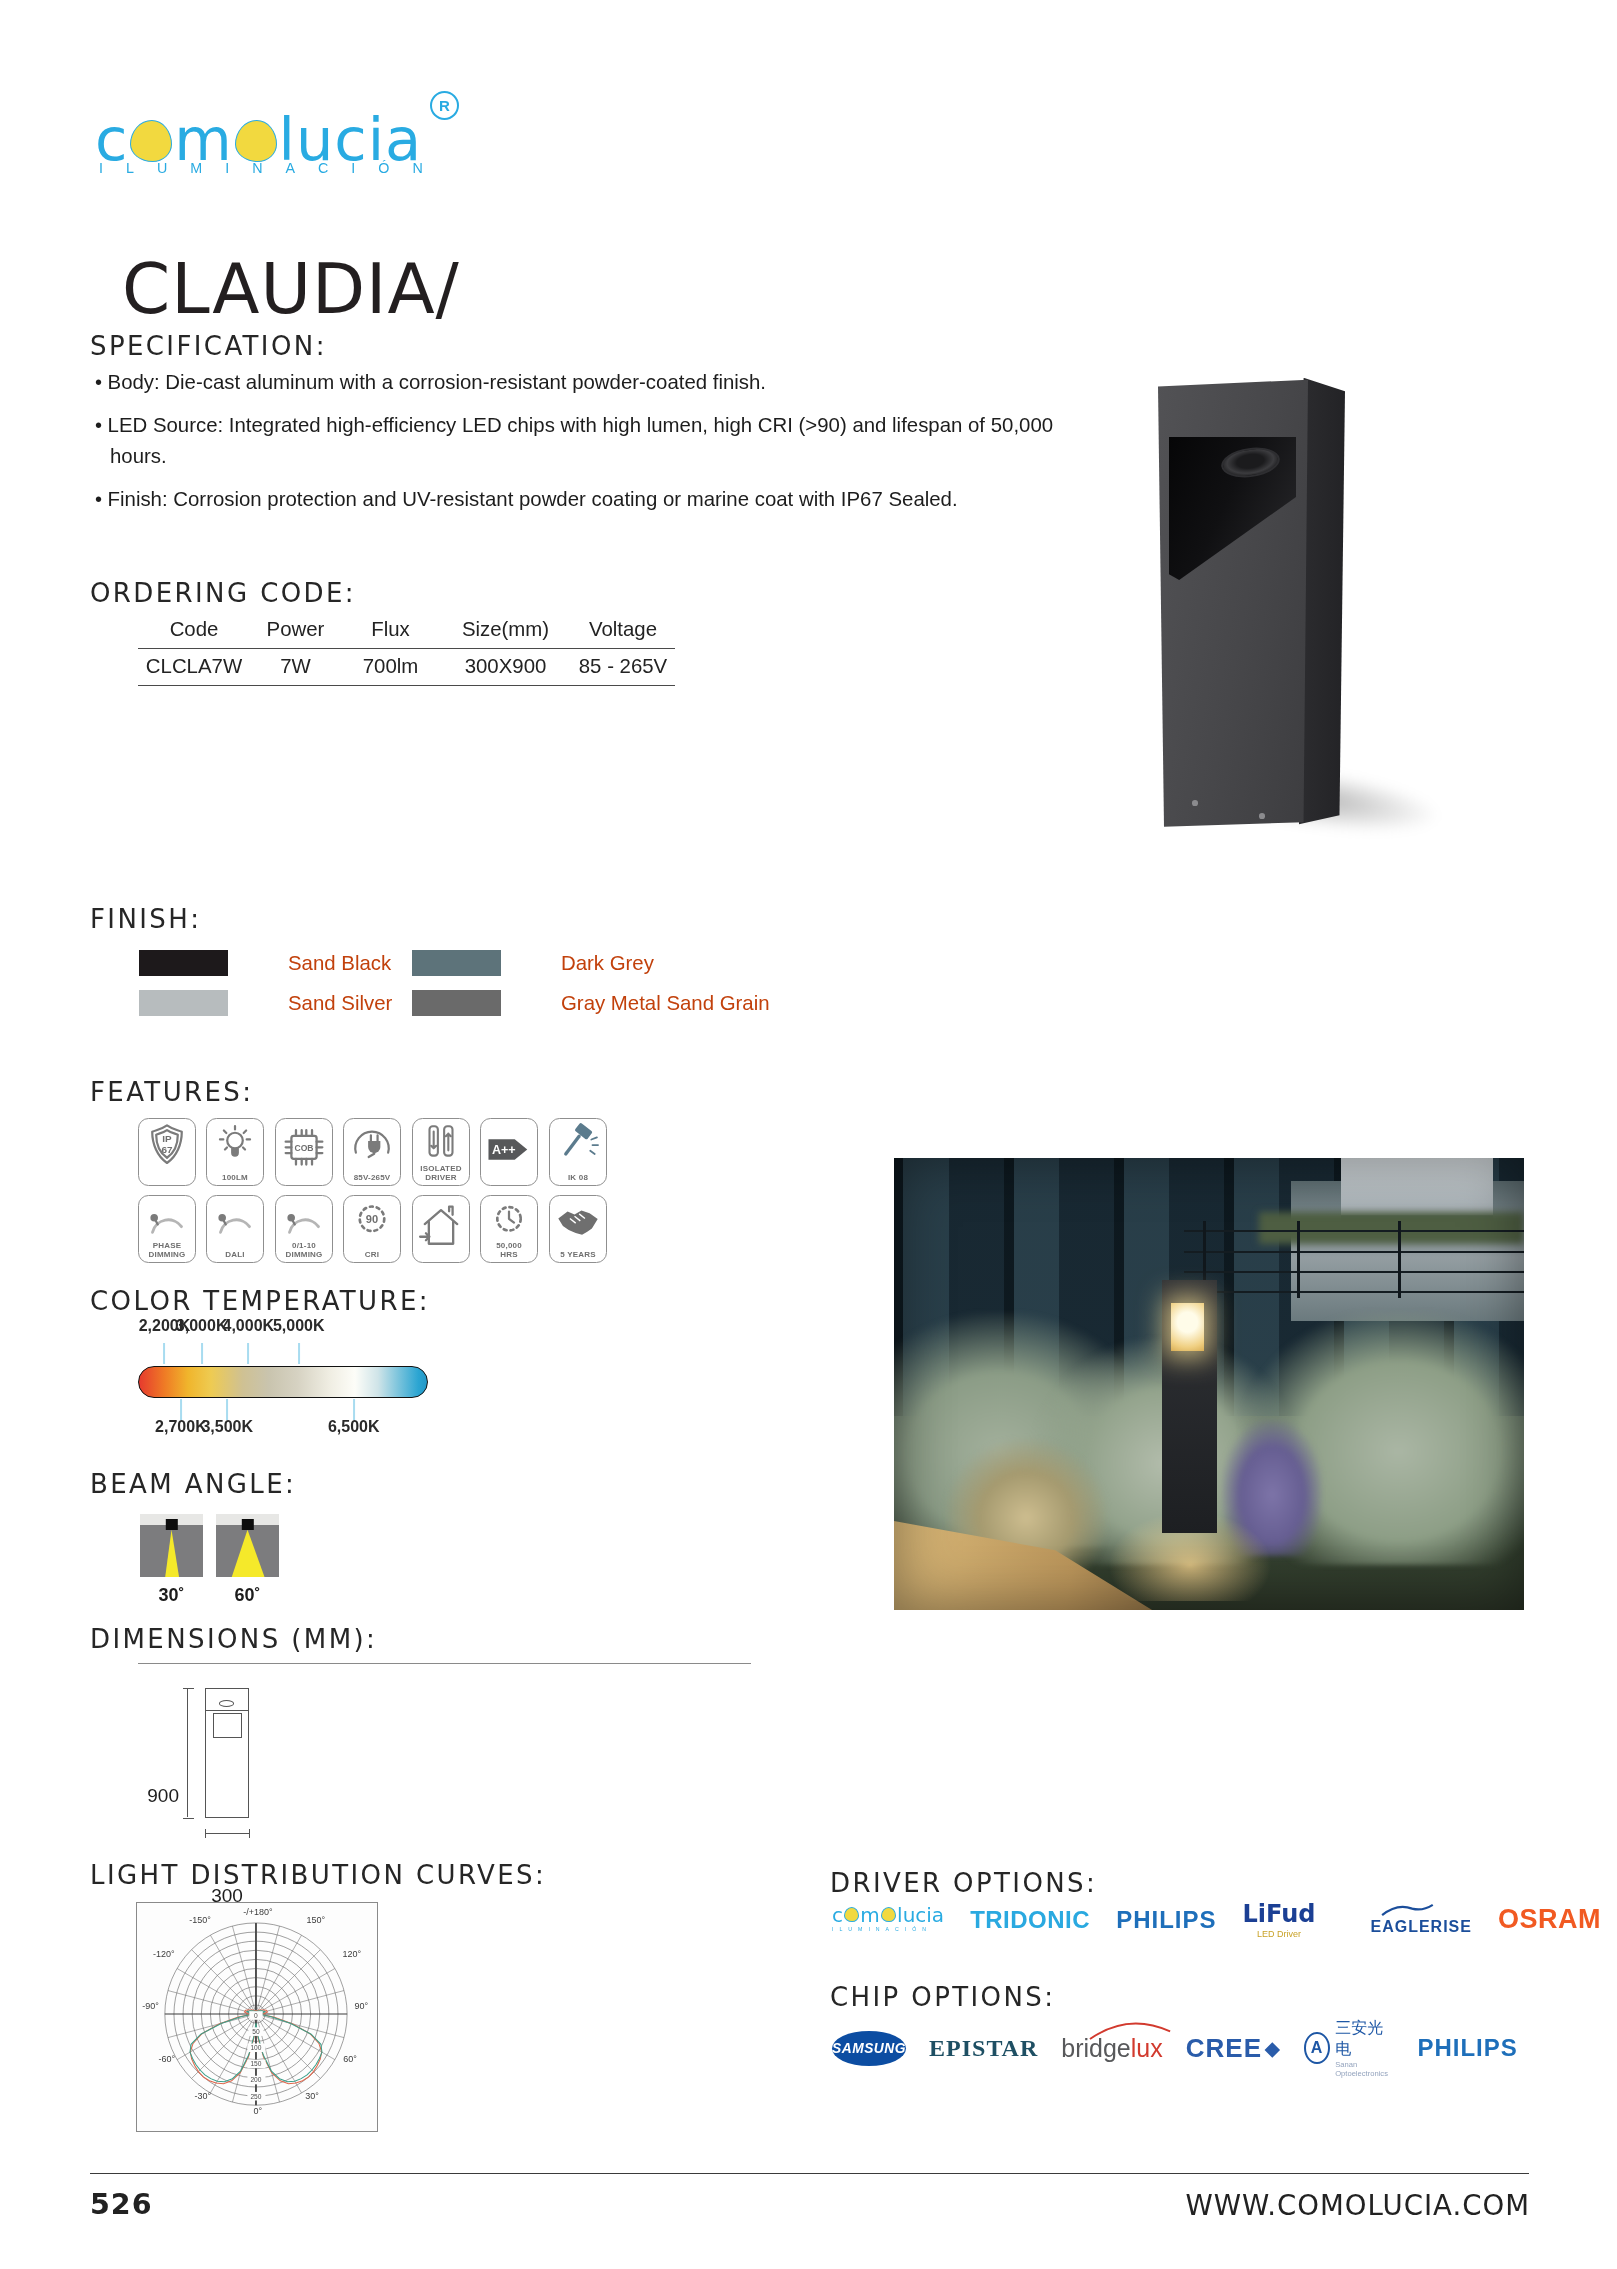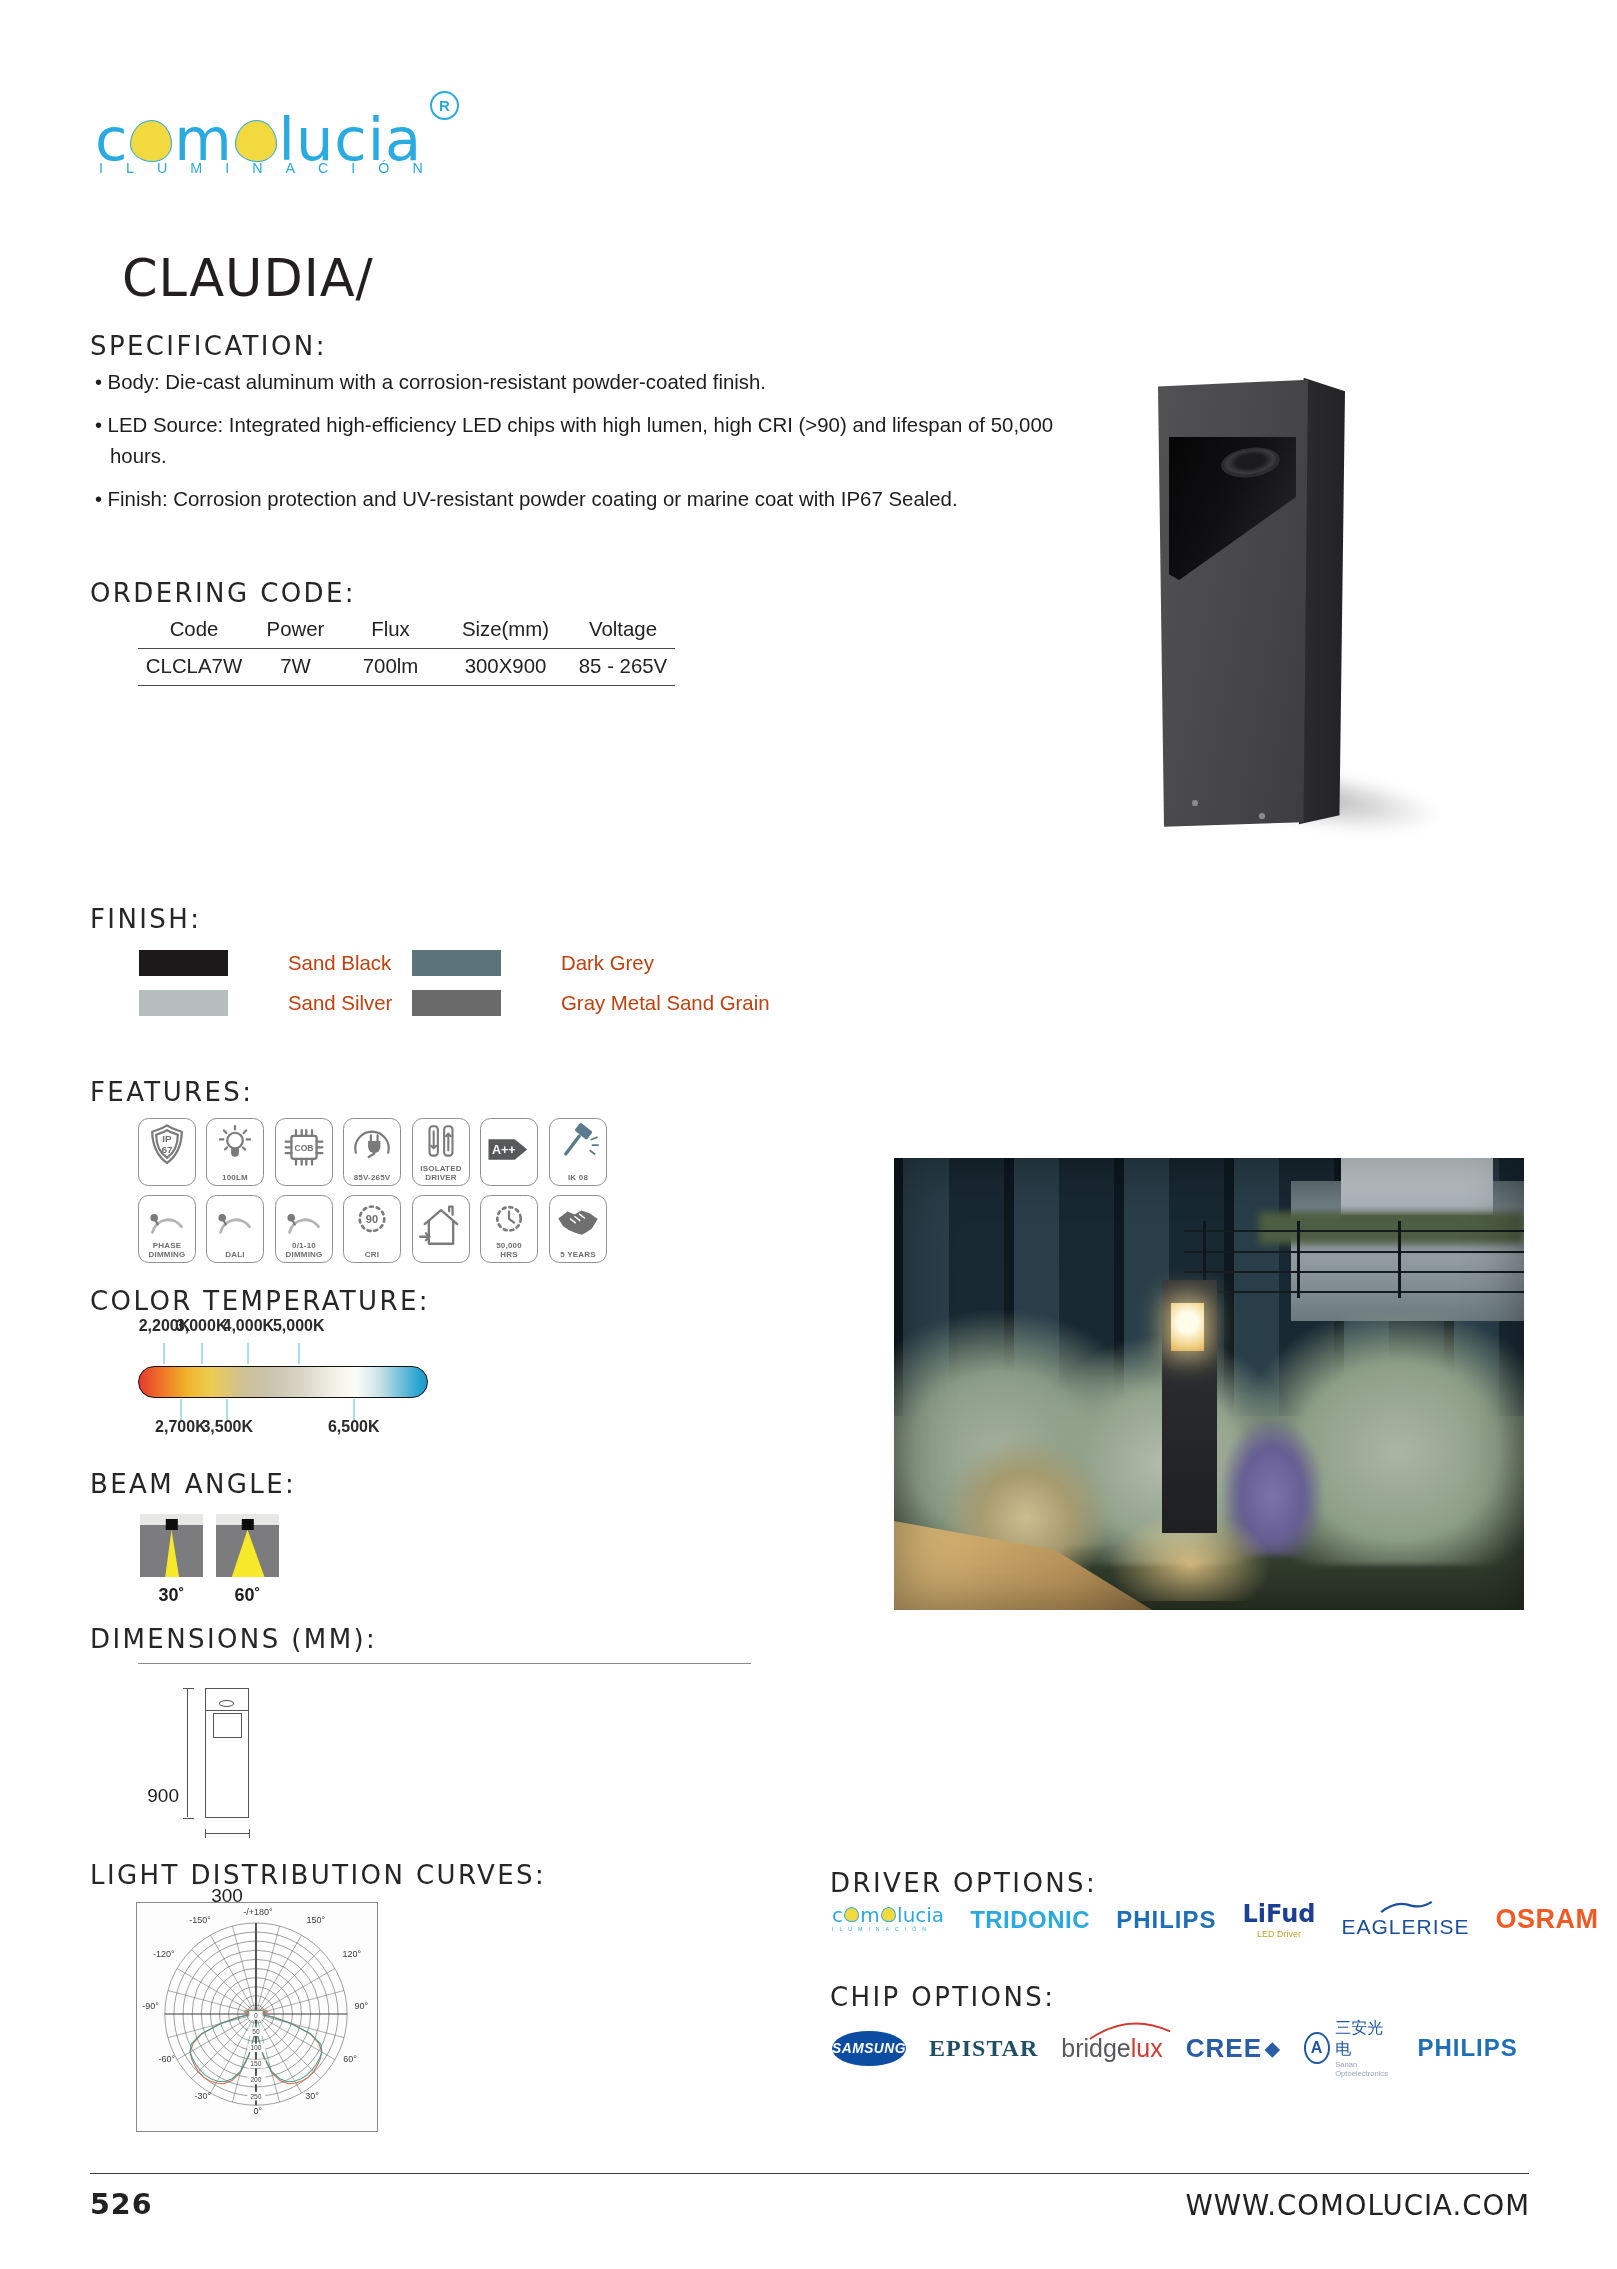--- a/index.html
+++ b/index.html
@@ -14,21 +14,21 @@
   .blob{width:40px;height:40px;background:#f2d93f;border:1.9px solid #29abe2;
         border-radius:52% 48% 46% 54% / 58% 58% 42% 42%;margin:0 1.9px 1.9px 1.9px;}
   .rmark{width:25px;height:25px;border:2.9px solid #29abe2;border-radius:50%;color:#29abe2;
          font-size:15px;font-weight:bold;display:flex;align-items:center;justify-content:center;
          margin:0 0 44px 7.6px;}
   .tagline{left:99px;top:160px;color:#29abe2;font-size:14.3px;letter-spacing:23px;font-weight:500;}
 
   
   .h{font-family:"DejaVu Sans",sans-serif;font-weight:400;font-size:26px;letter-spacing:2.4px;color:#262626;}
   .title{left:122px;top:249px;display:flex;align-items:baseline;}
-  .title .t1{font-family:"DejaVu Sans",sans-serif;font-size:51px;font-weight:500;letter-spacing:1px;color:#231f20;}
+  .title .t1{font-family:"DejaVu Sans",sans-serif;font-size:69px;font-weight:500;letter-spacing:1px;color:#231f20;}
   .title .t2{font-family:"DejaVu Sans",sans-serif;font-size:40px;font-weight:500;letter-spacing:1.9px;color:#1b75bb;margin-left:9.5px;}
 
   
   .bullets{left:95px;top:367px;width:1004px;font-size:20.4px;line-height:1.5;color:#1d1d1d;}
   .bullets p{margin:0 0 12.4px 0;padding-left:15px;text-indent:-15px;}
   .bullets p::before{content:"• ";font-size:20px;}
 
   
   .otable{left:138px;top:618px;width:537px;font-size:20.4px;}
   .orow{display:flex;}
@@ -108,21 +108,21 @@
   .minilogo{display:flex;flex-direction:column;}
   .minilogo .w{display:flex;align-items:flex-end;color:#29abe2;font-family:"DejaVu Sans",sans-serif;font-size:20px;line-height:.8;}
   .miniblob{width:13.3px;height:13.3px;background:#f2d93f;border:1px solid #29abe2;border-radius:52% 48% 46% 54%/58% 58% 42% 42%;margin:0 1px 1px;}
   .minitag{color:#29abe2;font-size:5.2px;letter-spacing:6px;margin-top:2.9px;}
   .b-tridonic{color:#2aa9e0;font-size:24px;font-weight:bold;letter-spacing:0.5px;}
   .b-philips{color:#1e6fba;font-size:24px;font-weight:bold;letter-spacing:1px;}
   .b-lifud{display:flex;flex-direction:column;align-items:center;}
   .b-lifud .t{color:#1b3f94;font-size:24px;font-weight:bold;font-family:"DejaVu Sans",sans-serif;}
   .b-lifud .s{color:#c9a227;font-size:9px;margin-top:1px;}
   .b-eagle{display:flex;flex-direction:column;align-items:center;color:#1b4e9b;}
-  .b-eagle .t{font-size:21px;font-weight:400;letter-spacing:1px;}
+  .b-eagle .t{font-size:16px;font-weight:700;letter-spacing:1px;margin-left:29px;}
   .b-osram{color:#f15a22;font-size:27px;font-weight:bold;letter-spacing:0.5px;}
   .b-samsung{width:99px;height:35px;background:#0c4da2;border-radius:50%;display:flex;align-items:center;justify-content:center;}
   .b-samsung span{color:#fff;font-size:13.8px;font-weight:bold;font-style:italic;letter-spacing:0.5px;}
   .b-epistar{color:#1e4f63;font-size:24px;font-weight:600;font-family:"Liberation Serif",serif;letter-spacing:1px;}
   .b-bridge{position:relative;font-size:25px;color:#58595b;}
   .b-bridge .lux{color:#d23a2e;}
   .b-bridge svg{position:absolute;left:27px;top:-13.3px;}
   .b-cree{display:flex;align-items:center;color:#2a5caa;font-size:26px;font-weight:bold;letter-spacing:1px;}
   .b-cree .dia{font-size:19px;margin-left:2.9px;}
   .b-sanan{display:flex;align-items:center;gap:5.7px;}

